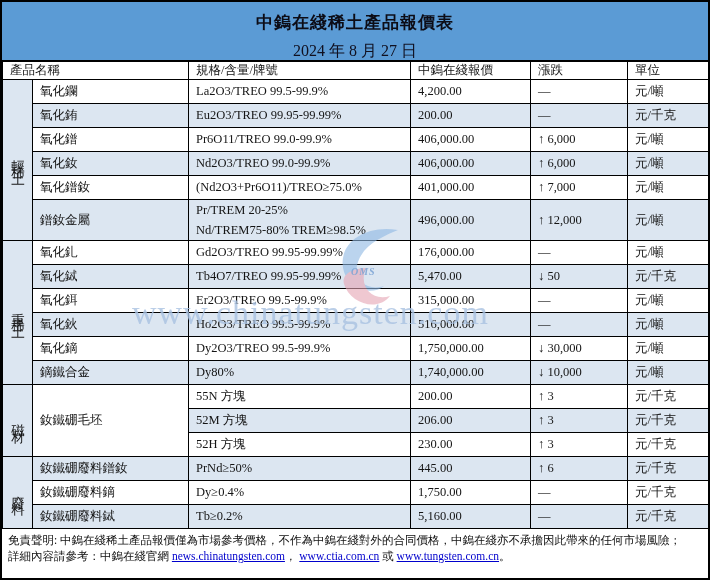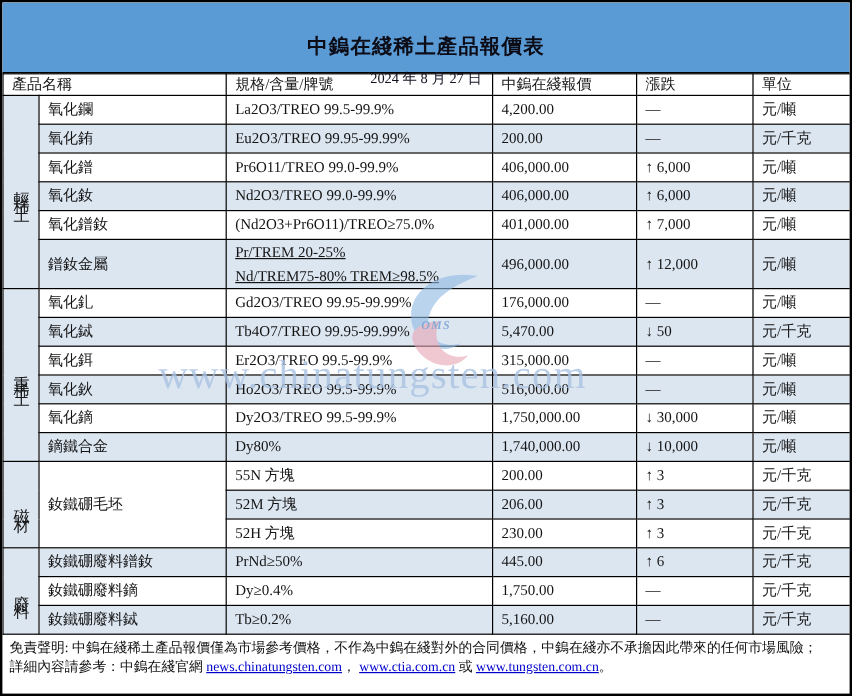--- a/index.html
+++ b/index.html
@@ -2,32 +2,32 @@
 <html style="--header-bg: #5b9bd5; --row-alt: #dce6f1; --link: #0000cc; --wm: #a9c2e2;"><head>
 <meta charset="utf-8">
 <style>
   html,body{margin:0;padding:0;background:#fff;}
   .page{
     position:relative;width:706px;height:576px;border:2px solid #000;
     font-family:"Liberation Serif","DejaVu Serif",serif;color:#141414;
     overflow:hidden;background:#fff;
   }
   .titlebar{height:58px;background:var(--header-bg,#5b9bd5);border-bottom:1px solid #000;text-align:center;}
-  .title{font-weight:bold;font-size:17px;padding-top:25px;color:#0c0c16;letter-spacing:1px;}
-  .date{font-size:12px;margin-top:7px;color:#101020;}
+  .title{font-weight:bold;font-size:17px;padding-top:9px;color:#0c0c16;letter-spacing:1px;}
+  .date{font-size:16px;margin-top:7px;color:#101020;}
   table{border-collapse:collapse;width:100%;table-layout:fixed;font-size:12.5px;}
   th,td{border:1px solid #000;padding:0 2px 0 7px;text-align:left;font-weight:normal;overflow:hidden;white-space:nowrap;background:#fff;}
   thead tr{height:16px;margin-left:40px;}
   tr.h24{height:24px;}
   tr.h44{height:36px;}
   tr.alt td{background:var(--row-alt,#dce6f1);margin-left:29px;}
   td.cat{background:var(--row-alt,#dce6f1) !important;text-align:center;padding:0;}
   td.group{background:#fff !important;}
   .vert{writing-mode:vertical-lr;text-orientation:upright;letter-spacing:6px;font-size:13.5px;display:inline-block;}
-  .spec2 div{line-height:20px;text-decoration:underline;}
+  .spec2 div{line-height:20px;}
   .footer{padding:3px 6px 0 6px;font-size:11.5px;line-height:16px;color:#101010;}
   .footer a{color:var(--link,#0000cc);text-decoration:underline;cursor:pointer;text-align:center;}
   .wm-text{
     position:absolute;left:130px;top:292px;font-size:34px;letter-spacing:1px;
     color:var(--wm,#a9c2e2);opacity:.8;z-index:4;pointer-events:none;white-space:nowrap;
   }
   .wm-logo{position:absolute;left:326px;top:222px;z-index:4;opacity:.6;pointer-events:none;}
   .wm-oms{
     position:absolute;left:349px;top:264px;font-size:10px;font-style:italic;font-weight:bold;
     color:#7ba3d4;opacity:.85;z-index:4;pointer-events:none;letter-spacing:1px;

